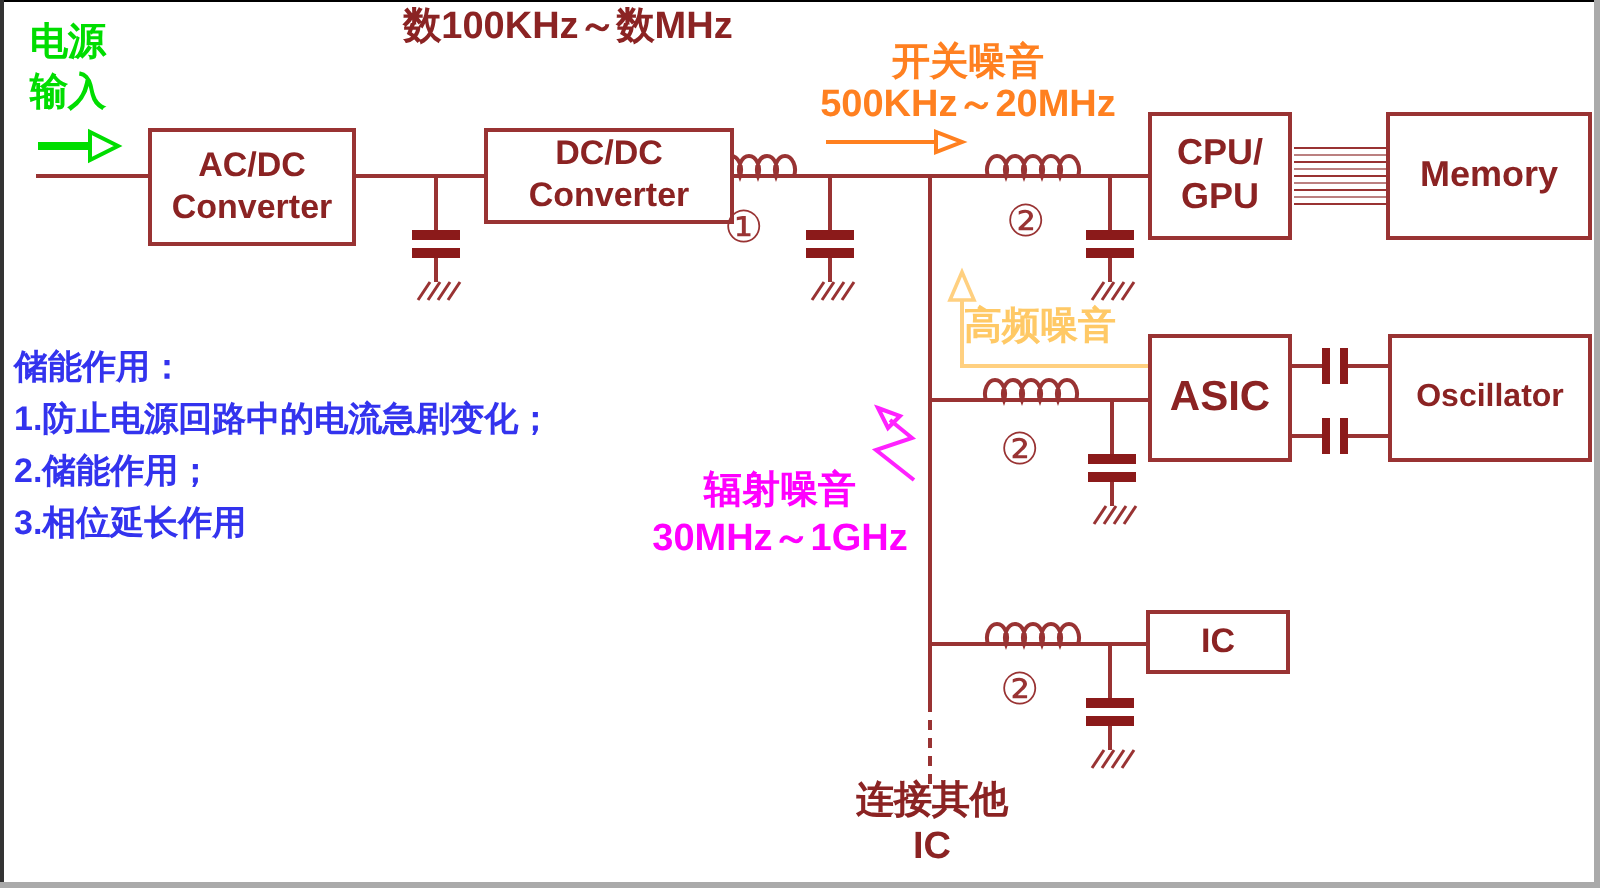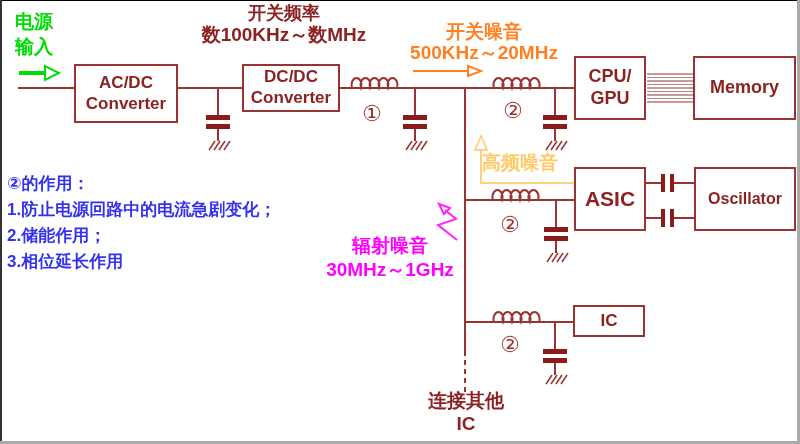--- a/index.html
+++ b/index.html
@@ -168,21 +168,21 @@
     <g stroke="#FF22FF" fill="none">
       <polyline points="457,240 438,225 456,219 445,210" stroke-width="2"></polyline>
       <polygon points="439,204 450,208 444,214" stroke-width="2"></polygon>
     </g>
   </svg>
 
   <div class="box" style="left:74px;top:64px;width:104px;height:59px;font-size:17px">
     <div>AC/DC</div>
     <div>Converter</div>
   </div>
-  <div class="box" style="left:242px;top:64px;width:98px;height:48px;font-size:17px">
+  <div class="box" style="left:242px;top:64px;width:125px;height:48px;font-size:17px">
     <div>DC/DC</div>
     <div>Converter</div>
   </div>
   <div class="box" style="left:574px;top:56px;width:72px;height:64px;font-size:18px">
     <div>CPU/</div>
     <div>GPU</div>
   </div>
   <div class="box" style="left:693px;top:56px;width:103px;height:64px;font-size:18px">
     <div>Memory</div>
   </div>
@@ -200,21 +200,20 @@
   <div class="callout" style="left:503px;top:100px">②</div>
   <div class="callout" style="left:500px;top:214px">②</div>
   <div class="callout" style="left:500px;top:334px">②</div>
 
   <div class="lbl green" style="left:15px;top:9px;font-size:19px;line-height:25px">
     <div>电源</div>
     <div>输入</div>
   </div>
 
   <div class="lbl darkred center" style="left:184px;top:3px;width:200px;line-height:21px">
-    <div style="font-size:18px">开关频率</div>
     <div style="font-size:19px">数100KHz～数MHz</div>
   </div>
 
   <div class="lbl orange center" style="left:398px;top:21px;width:172px;line-height:21px">
     <div style="font-size:19px">开关噪音</div>
     <div style="font-size:19px">500KHz～20MHz</div>
   </div>
 
   <div class="lbl lightorange" style="left:482px;top:150px;font-size:19px">高频噪音</div>
 
@@ -222,21 +221,21 @@
     <div style="font-size:19px">辐射噪音</div>
     <div style="font-size:19px">30MHz～1GHz</div>
   </div>
 
   <div class="lbl darkred center" style="left:410px;top:389px;width:112px;font-size:19px;line-height:23px">
     <div>连接其他</div>
     <div>IC</div>
   </div>
 
   <div class="notes" style="left:7px;top:171px">
-    <div>②的作用：</div>
+    <div>储能作用：</div>
     <div>1.防止电源回路中的电流急剧变化；</div>
     <div>2.储能作用；</div>
     <div>3.相位延长作用</div>
   </div>
 
   <div class="edge" style="left:0;top:0;width:800px;height:1px;background:#000"></div>
   <div class="edge" style="left:0;top:0;width:2px;height:444px;background:#333"></div>
   <div class="edge" style="left:797px;top:0;width:3px;height:444px;background:#aaa"></div>
   <div class="edge" style="left:0;top:441px;width:800px;height:3px;background:#aaa"></div>
 </div>

